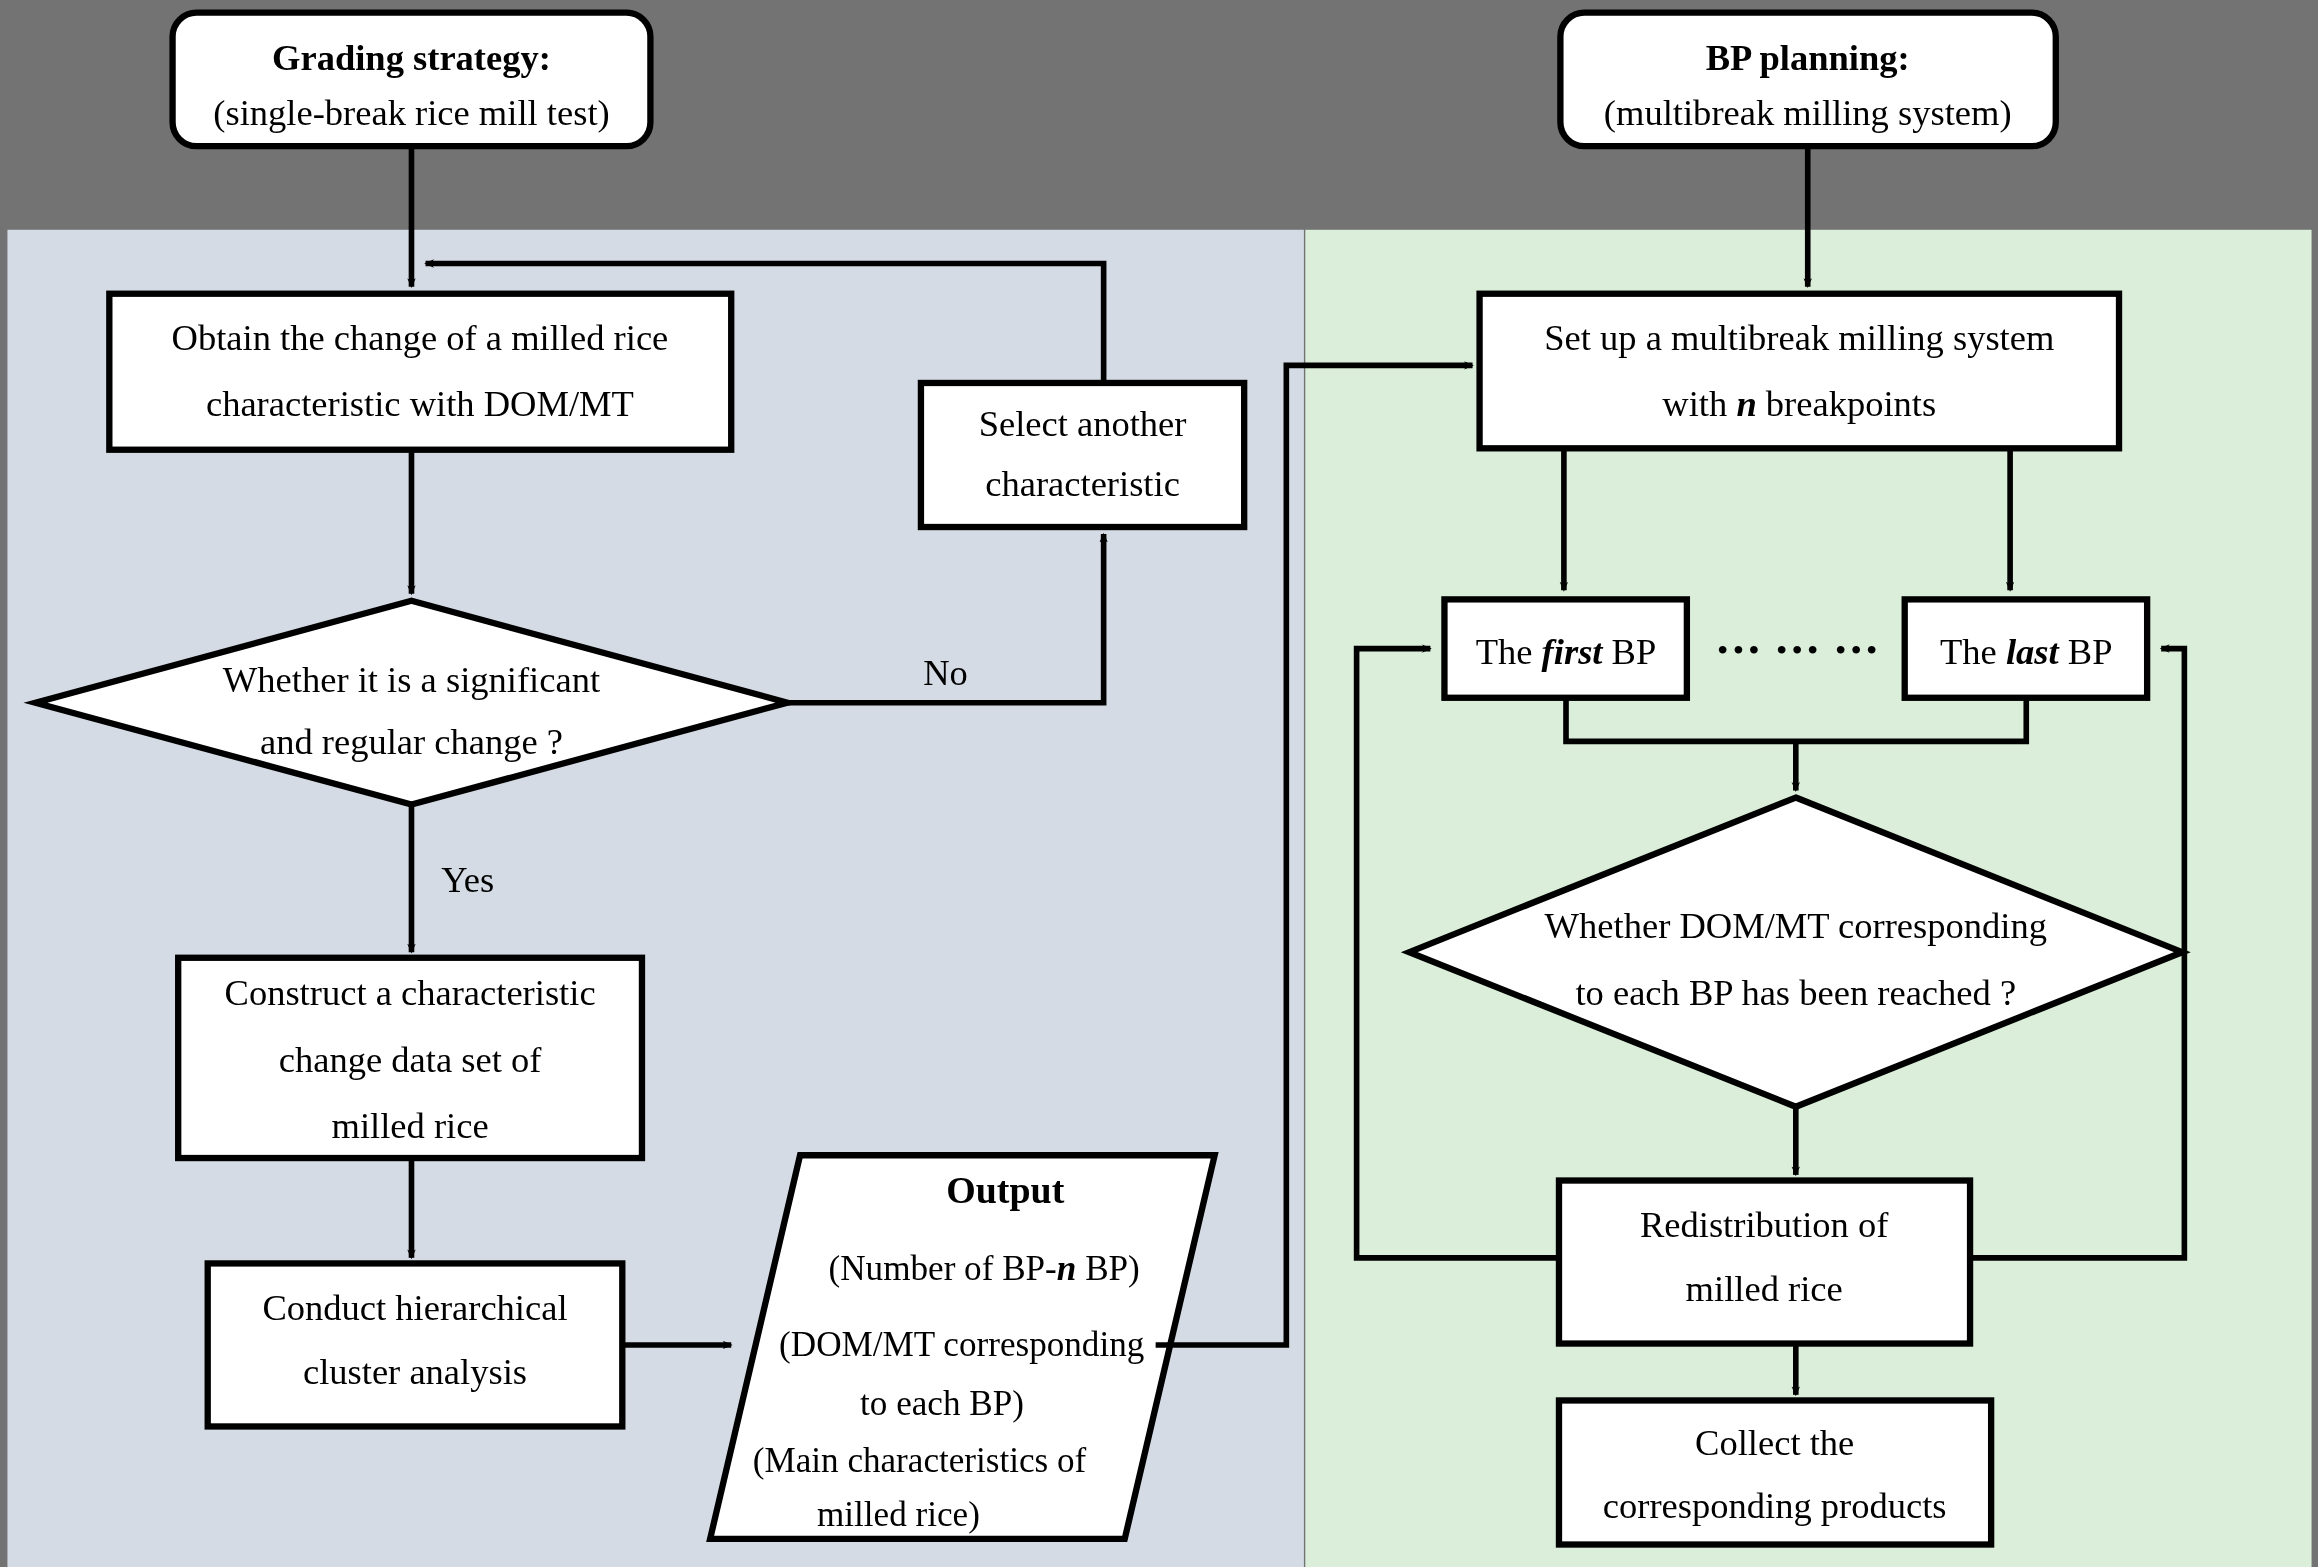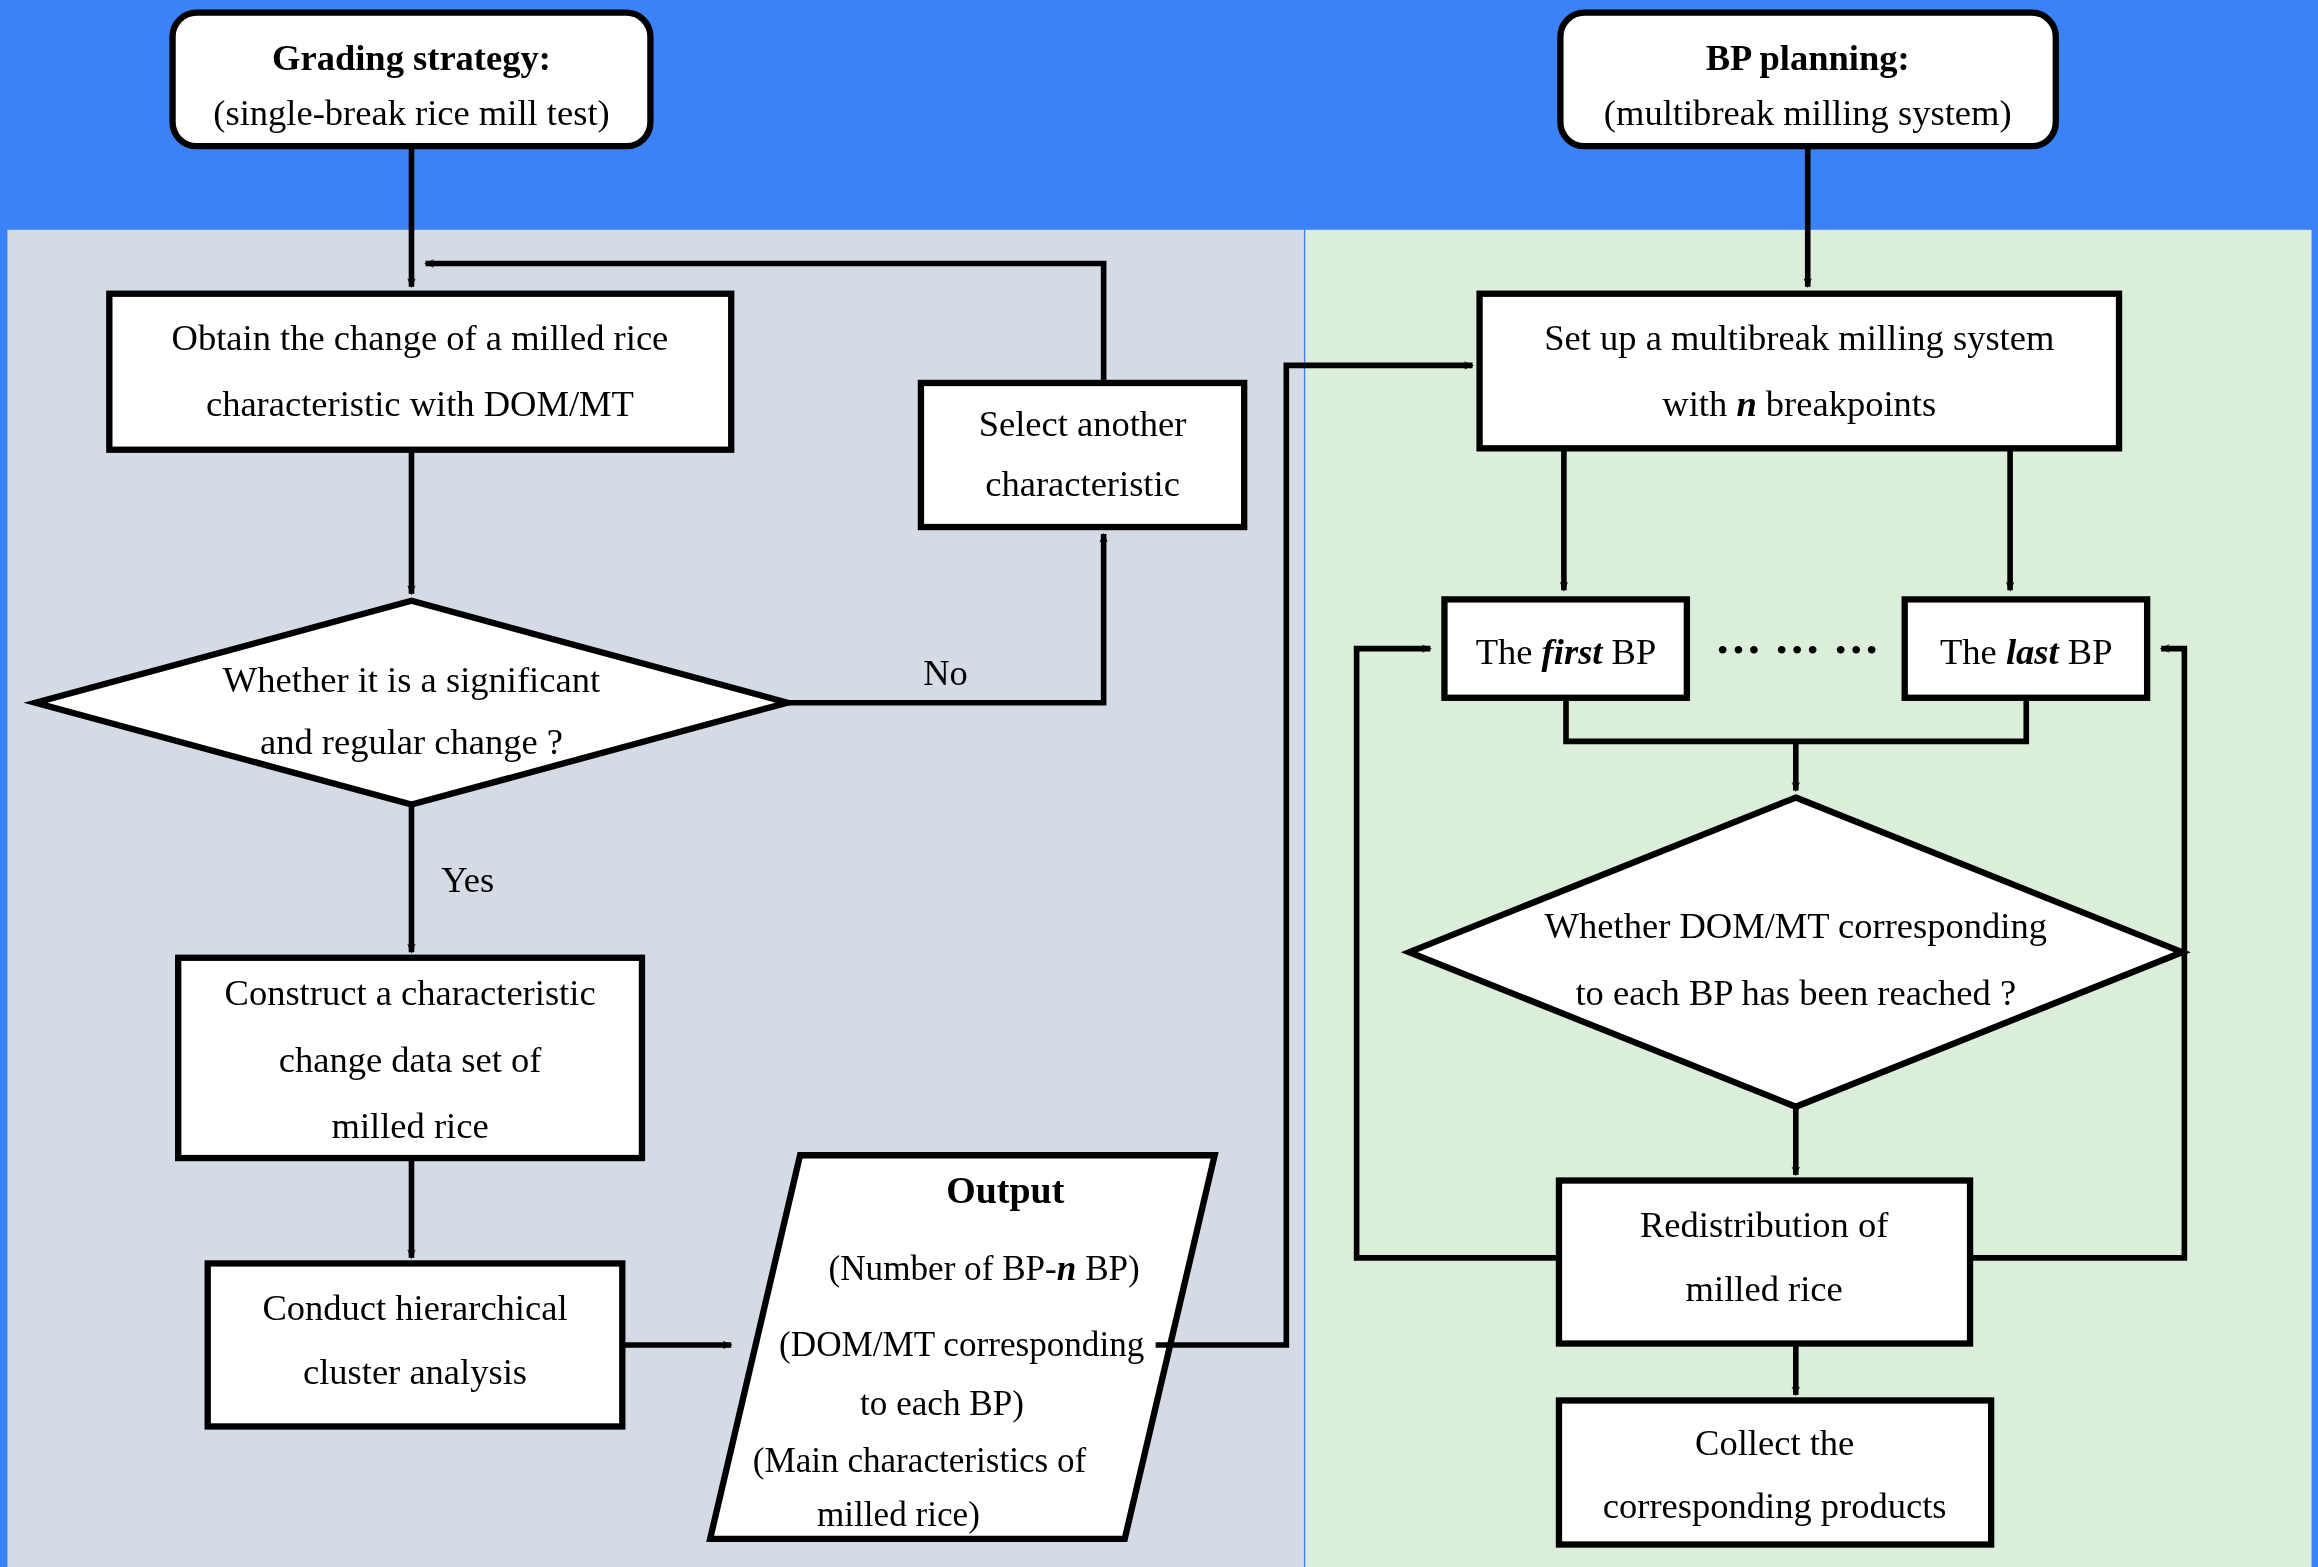--- a/index.html
+++ b/index.html
@@ -1,16 +1,16 @@
 <!DOCTYPE html>
 <html style="font-size:11.2px"><head>
 <meta charset="utf-8">
 <style>
   html,body{margin:0;padding:0;background:#ffffff;}
-  #root{position:relative;width:2319px;height:1567px;background:#3b82f6;
+  #root{position:relative;width:2319px;height:1567px;background:#737373;
         font-family:"Liberation Serif","DejaVu Serif",serif;}
   svg{position:absolute;top:0;left:0;width:2319px;height:1567px;}
   .flow-text{font-family:"Liberation Serif","DejaVu Serif",serif;fill:#000;}
   .bold{font-weight:bold;}
   .bolditalic{font-weight:bold;font-style:italic;}
 </style>
 </head>
 <body>
 
 <div id="root">

